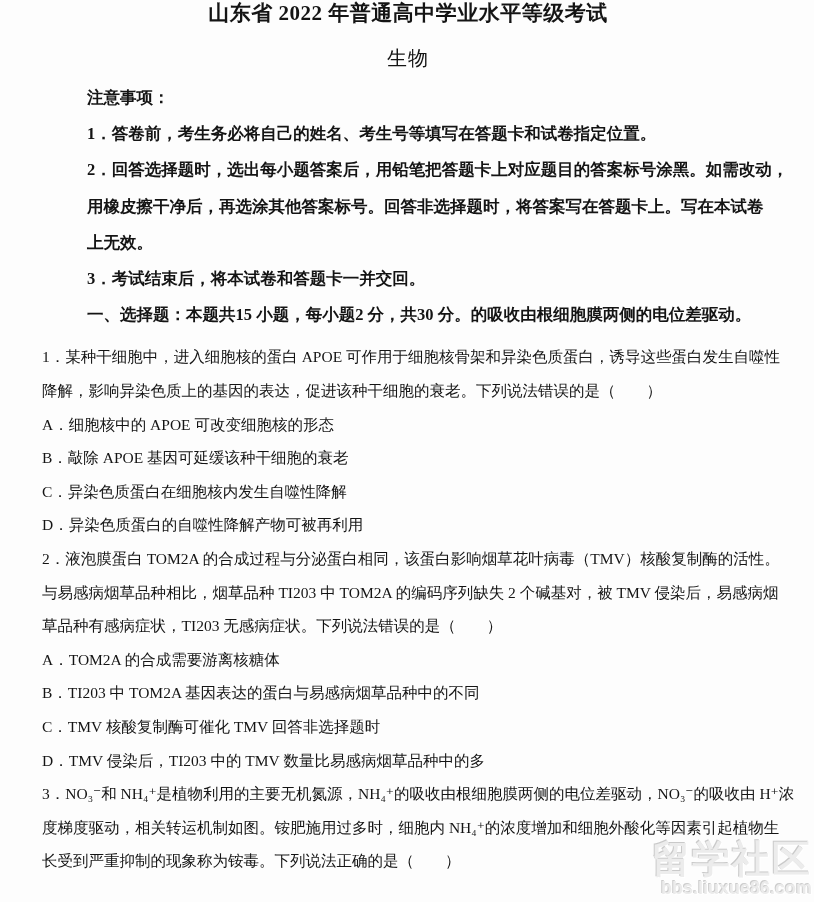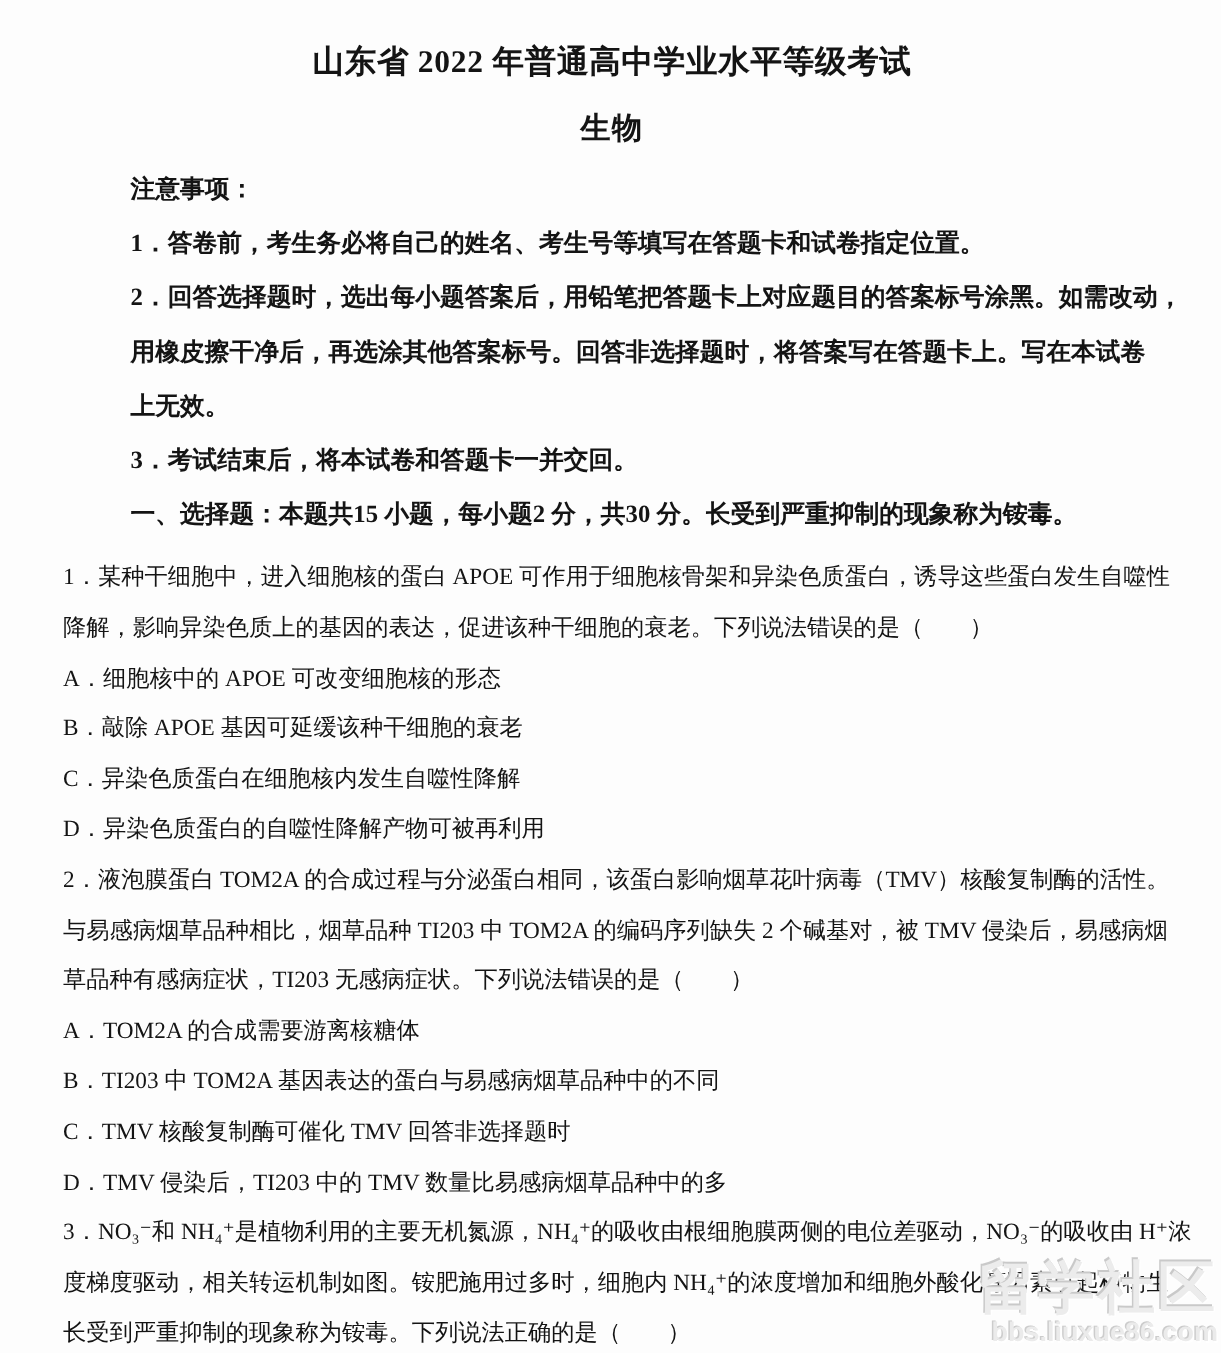--- a/index.html
+++ b/index.html
@@ -17,26 +17,25 @@
     color: #141414;
   }
   .content {
     padding: 0 40px 0 42px;
   }
   .doc-title {
     text-align: center;
     font-weight: bold;
     font-size: 21px;
     line-height: 26px;
-    padding-top: 28px;
     letter-spacing: 0.5px;
   }
   .doc-subtitle {
     text-align: center;
-    font-weight: bold;
+    font-weight: normal;
     font-size: 20px;
     line-height: 24px;
     margin-top: 20px;
     letter-spacing: 1px;
   }
   .bold-block {
     margin-top: 10px;
     font-weight: bold;
     font-size: 16.5px;
   }
@@ -88,21 +87,21 @@
     <div class="doc-title">山东省 2022 年普通高中学业水平等级考试</div>
     <div class="doc-subtitle">生物</div>
 
     <div class="bold-block">
       <div class="line">注意事项：</div>
       <div class="line">1．答卷前，考生务必将自己的姓名、考生号等填写在答题卡和试卷指定位置。</div>
       <div class="line">2．回答选择题时，选出每小题答案后，用铅笔把答题卡上对应题目的答案标号涂黑。如需改动，</div>
       <div class="line">用橡皮擦干净后，再选涂其他答案标号。回答非选择题时，将答案写在答题卡上。写在本试卷</div>
       <div class="line">上无效。</div>
       <div class="line">3．考试结束后，将本试卷和答题卡一并交回。</div>
-      <div class="line">一、选择题：本题共15 小题，每小题2 分，共30 分。长受到严重抑制的现象称为铵毒。</div>
+      <div class="line">一、选择题：本题共15 小题，每小题2 分，共30 分。的吸收由根细胞膜两侧的电位差驱动。</div>
     </div>
 
     <div class="body-block">
       <div class="line">1．某种干细胞中，进入细胞核的蛋白 APOE 可作用于细胞核骨架和异染色质蛋白，诱导这些蛋白发生自噬性</div>
       <div class="line">降解，影响异染色质上的基因的表达，促进该种干细胞的衰老。下列说法错误的是（　　）</div>
       <div class="line">A．细胞核中的 APOE 可改变细胞核的形态</div>
       <div class="line">B．敲除 APOE 基因可延缓该种干细胞的衰老</div>
       <div class="line">C．异染色质蛋白在细胞核内发生自噬性降解</div>
       <div class="line">D．异染色质蛋白的自噬性降解产物可被再利用</div>
 

